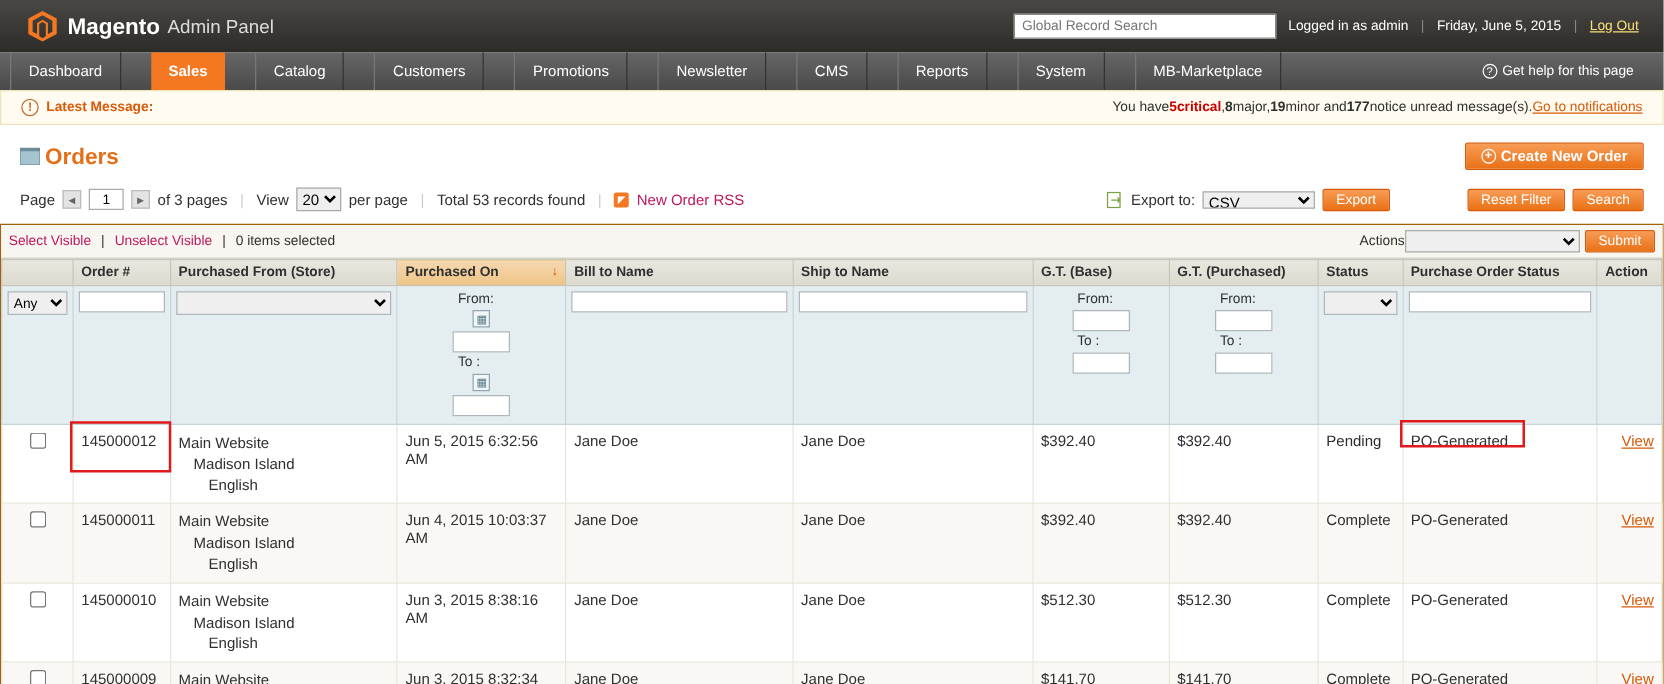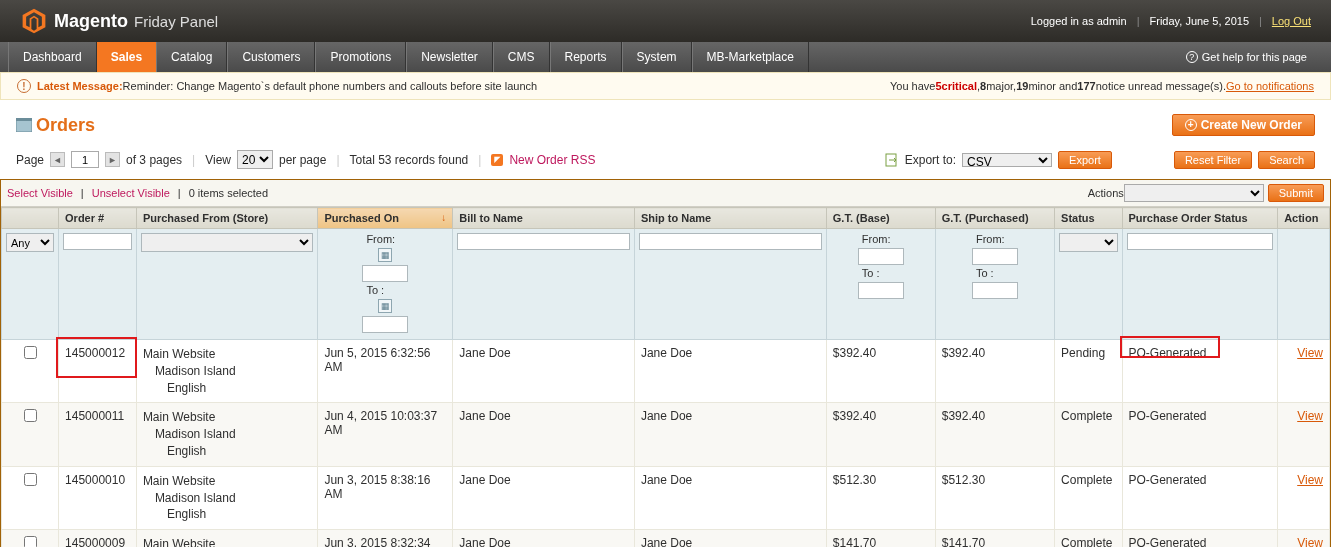--- a/index.html
+++ b/index.html
@@ -11,21 +11,21 @@
 .logo { display:flex; align-items:center; gap:6px; font-size:18px; font-weight:bold; }
 .logo-icon { width:28px; height:28px; display:inline-block; }
 .logo-sub { font-weight:normal; font-size:15px; color:#ddd; }
 .header-spacer { flex:1; }
 .search-box { width:210px; height:20px; padding:0 6px; border:1px solid #888; font-size:11px; background:#fff; }
 .header-right { display:flex; align-items:center; gap:10px; font-size:11px; margin-left:10px; }
 .header-right .sep { color:#888; }
 .logout { color:#f9e076; text-decoration:underline; }
 
 
-.nav { background:linear-gradient(#666,#4a4a4a); height:30px; display:flex; align-items:flex-start; padding:0 8px; }
+.nav { background:linear-gradient(#666,#4a4a4a); height:30px; display:flex; align-items:flex-start; padding:0 8px;gap:24px; }
 .nav .item { padding:0 14px; line-height:30px; color:#fff; font-size:12px; border-right:1px solid #333; border-left:1px solid #777; }
 .nav .item.active { background:#f47721; font-weight:bold; border:none; }
 .nav-spacer { flex:1; }
 .nav .help { color:#fff; font-size:11px; padding:0 16px; line-height:30px; display:flex; align-items:center; gap:4px; }
 .help-icon { width:12px; height:12px; border:1px solid #fff; border-radius:50%; display:inline-flex; align-items:center; justify-content:center; font-size:9px; }
 
 
 .msg-bar { background:#fffbf0; border:1px solid #efe4ba; padding:6px 16px; display:flex; align-items:center; font-size:11px; }
 .msg-bar .warn-icon { width:14px; height:14px; border-radius:50%; border:1px solid #c76e34; color:#c76e34; display:inline-flex; align-items:center; justify-content:center; font-size:10px; font-weight:bold; margin-right:6px; }
 .msg-bar .latest { color:#d85909; font-weight:bold; }
@@ -86,23 +86,24 @@
 <body>
 
 <div class="header">
   <div class="logo">
     <span class="logo-icon">
       <svg viewBox="0 0 32 32">
           <path fill="#f47721" d="M16 2 L29 9 L29 23 L16 30 L3 23 L3 9 Z M16 6 L7 11 L7 21 L11 23 L11 13 L16 10 L21 13 L21 23 L25 21 L25 11 Z M13 14 L13 25 L16 27 L19 25 L19 14 L16 12 Z"></path>
         </svg>
     </span>
     <span>Magento</span>
-    <span class="logo-sub">Friday Panel</span>
+    <span class="logo-sub">Admin Panel</span>
   </div>
   <div class="header-spacer"></div>
+  <input class="search-box" placeholder="Global Record Search" style="">
   <div class="header-right">
     <span>Logged in as admin</span>
     <span class="sep">|</span>
     <span>Friday, June 5, 2015</span>
     <span class="sep">|</span>
     <a class="logout">Log Out</a>
   </div>
 </div>
 
 <div class="nav" id="nav">
@@ -119,21 +120,20 @@
     <div class="nav-spacer"></div>
     <div class="help">
       <span class="help-icon">?</span>
       <span>Get help for this page</span>
     </div>
   </div>
 
 <div class="msg-bar">
   <span class="warn-icon">!</span>
   <span class="latest">Latest Message:</span>
-  <span> Reminder: Change Magento`s default phone numbers and callouts before site launch</span>
   <span class="spacer"></span>
   <span>You have </span>
   <span class="crit">5</span>
   <span class="crit"> critical</span>
   <span>, </span>
   <b>8</b>
   <span> major, </span>
   <b>19</b>
   <span> minor and </span>
   <b>177</b>

